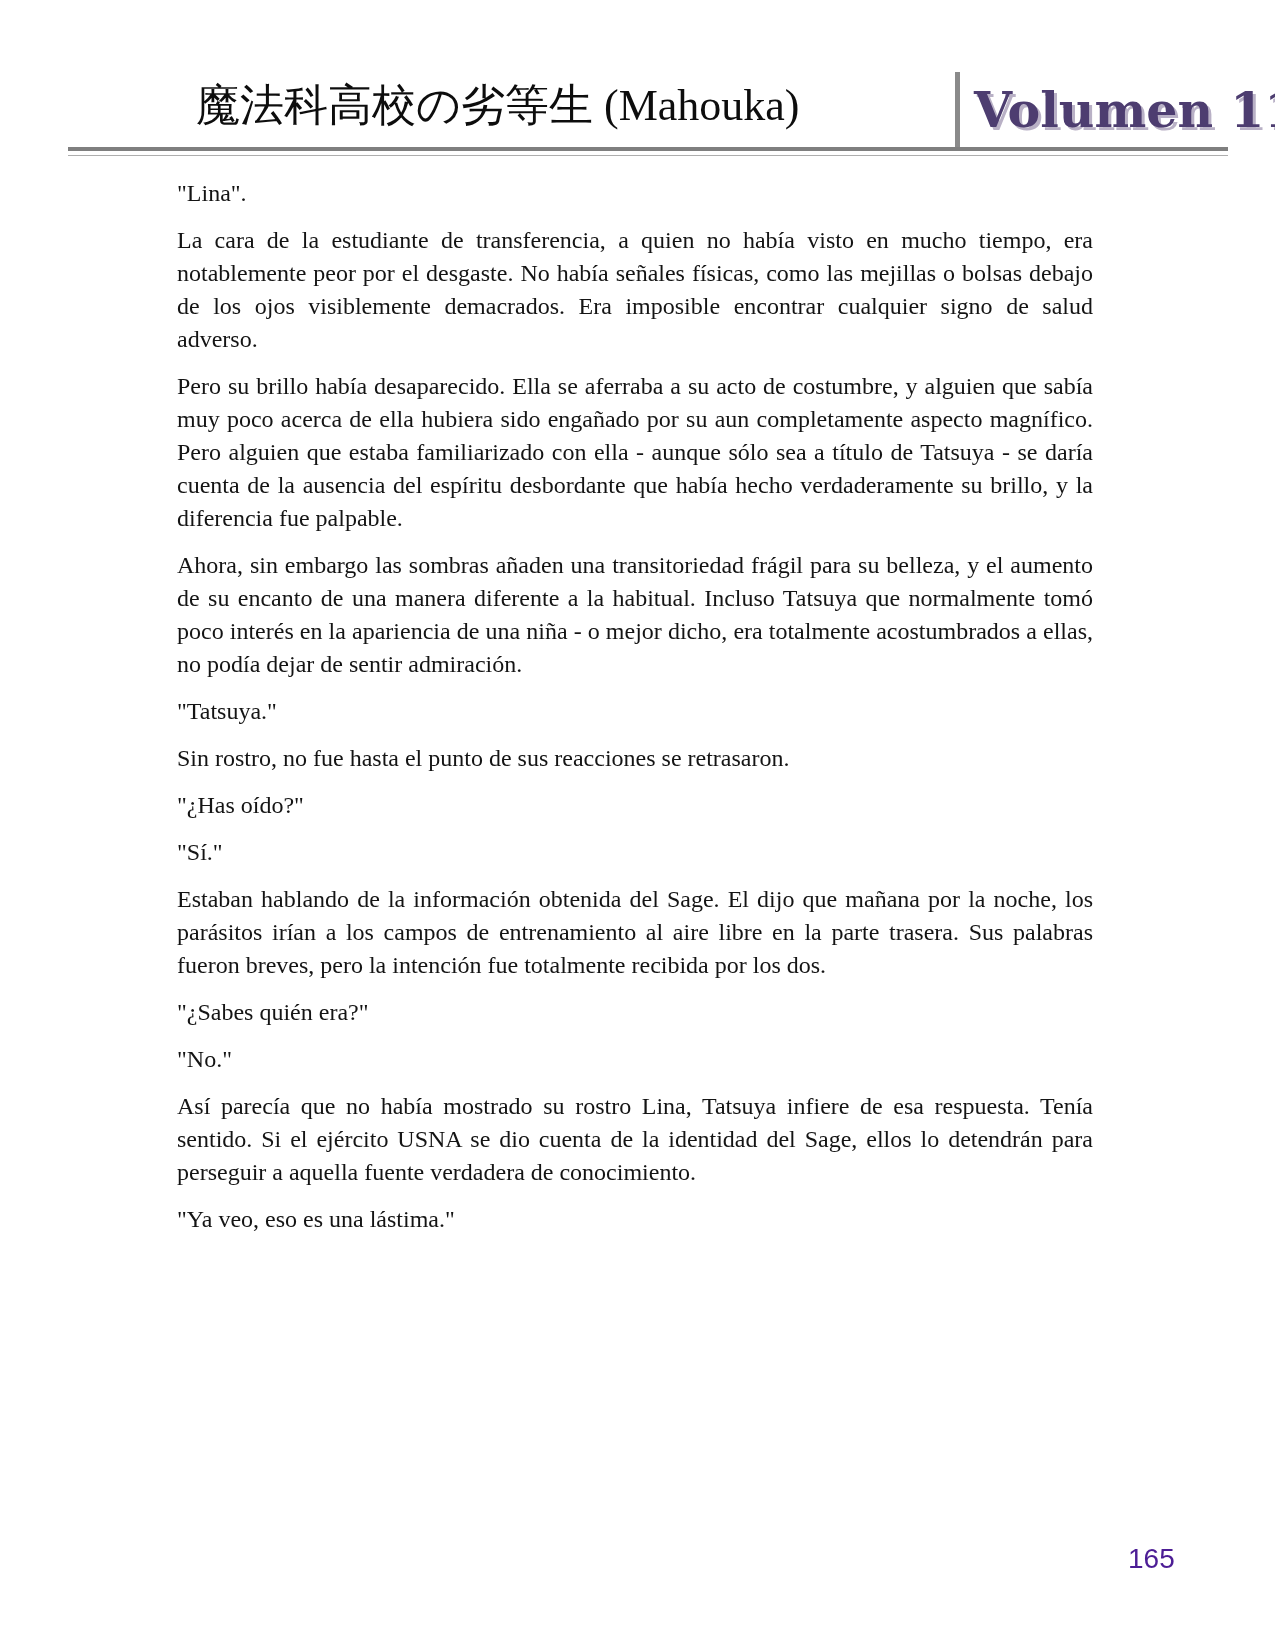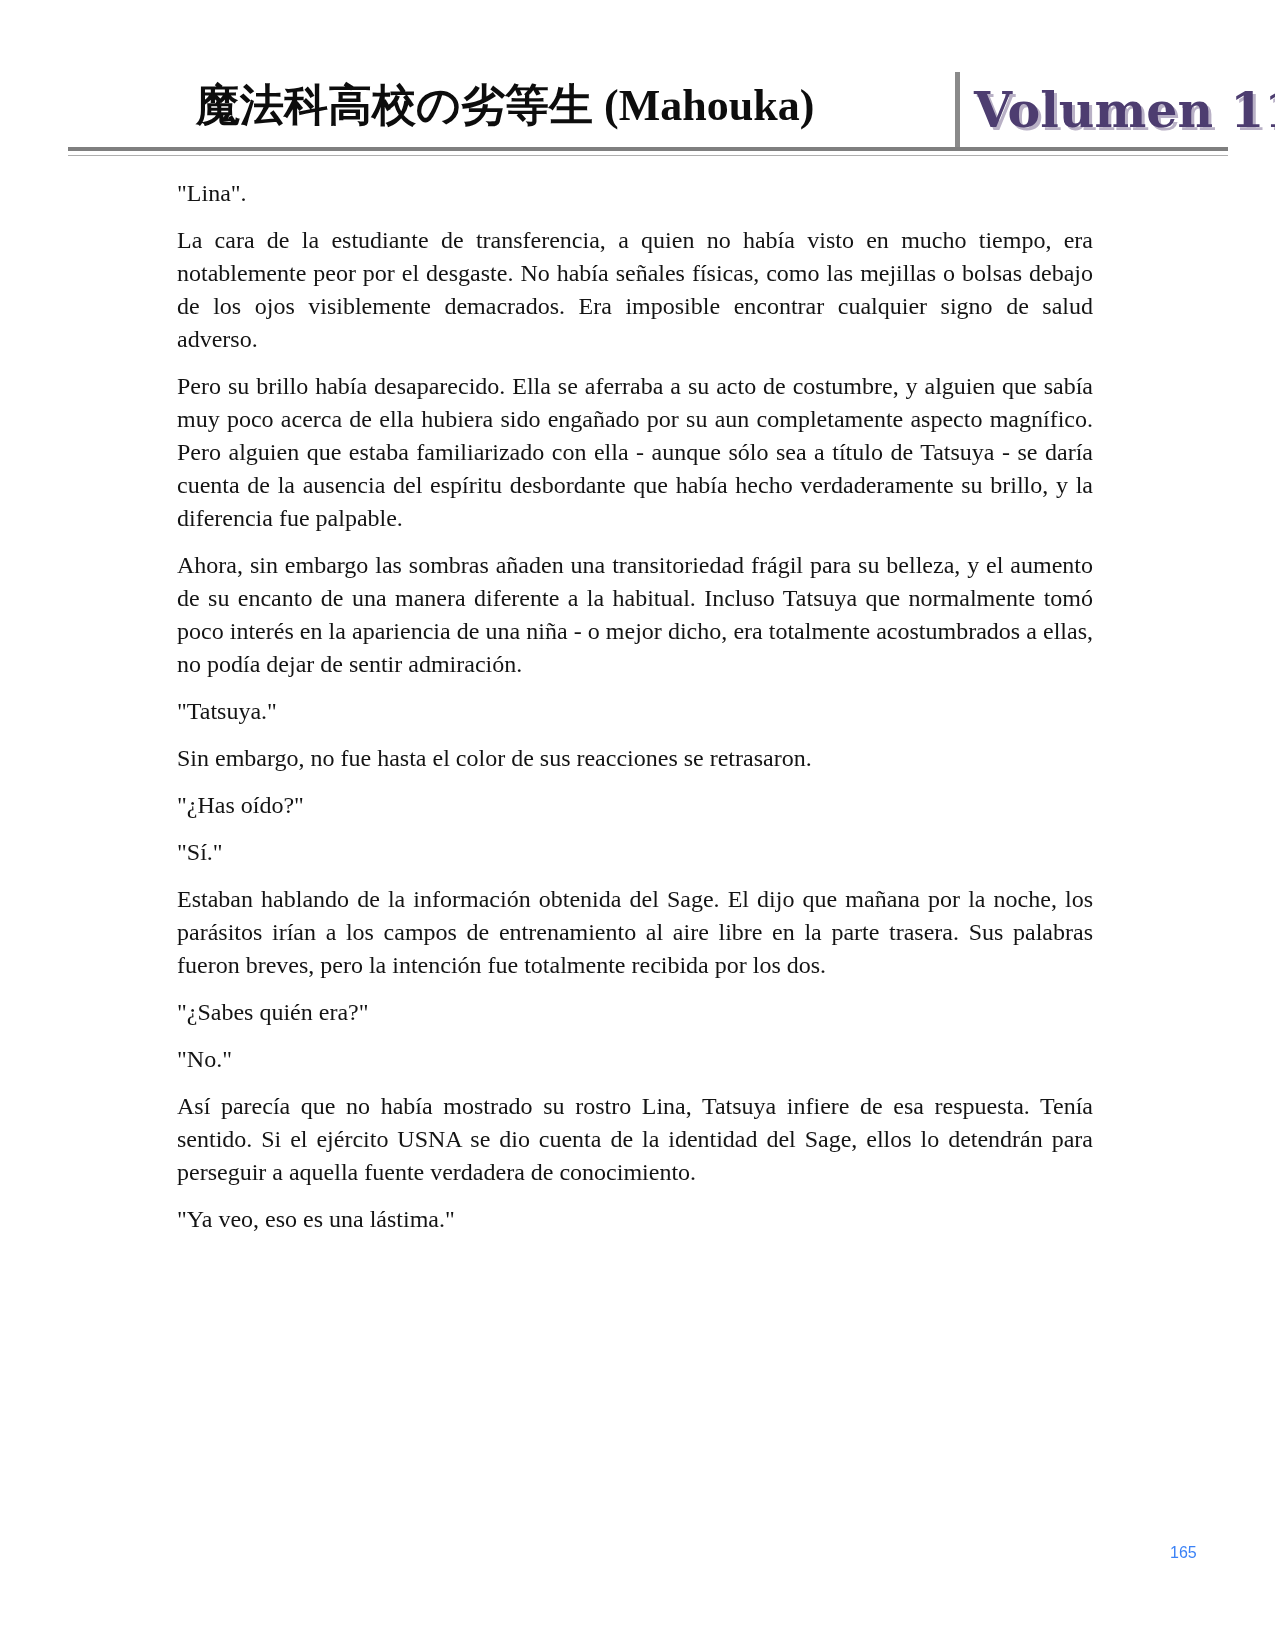--- a/index.html
+++ b/index.html
@@ -12,21 +12,21 @@
   }
   .page { position: absolute; inset: 0; }
 
   
   .doc-title {
     position: absolute;
     left: 196px; top: 84px;
     margin: 0;
     font-size: 44px;
     line-height: 1;
-    font-weight: 700;
+    font-weight: 400;
     color: #0d0d0d;
     font-family: "Liberation Serif", "DejaVu Serif", serif;
     white-space: nowrap;
   }
   .vbar {
     position: absolute;
     left: 955px; top: 72px;
     width: 5px; height: 79px;
     background: #8a8a8a;
   }
@@ -62,25 +62,25 @@
     font-size: 24px;
     line-height: 33px;
     color: #141414;
     text-align: justify;
   }
   main.body-text p { margin: 0 0 14px 0; }
 
   
   .pagenum {
     position: absolute;
-    left: 1170px; top: 1544px;
+    left: 1128px; top: 1544px;
     font-family: "Liberation Sans", "DejaVu Sans", sans-serif;
-    font-size: 16px;
+    font-size: 28px;
     line-height: 1.1;
-    color: #3b82f6;
+    color: #4c1d95;
   }
 </style>
 </head>
 <body>
 
 <div class="page">
 
   <header>
     <h1 class="doc-title">魔法科高校の劣等生 (Mahouka)</h1>
     <div class="vbar"></div>
@@ -88,21 +88,21 @@
     <div class="rule-thick"></div>
     <div class="rule-thin"></div>
   </header>
 
   <main class="body-text">
     <p>"Lina".</p>
     <p>La cara de la estudiante de transferencia, a quien no había visto en mucho tiempo, era notablemente peor por el desgaste. No había señales físicas, como las mejillas o bolsas debajo de los ojos visiblemente demacrados. Era imposible encontrar cualquier signo de salud adverso.</p>
     <p>Pero su brillo había desaparecido. Ella se aferraba a su acto de costumbre, y alguien que sabía muy poco acerca de ella hubiera sido engañado por su aun completamente aspecto magnífico. Pero alguien que estaba familiarizado con ella - aunque sólo sea a título de Tatsuya - se daría cuenta de la ausencia del espíritu desbordante que había hecho verdaderamente su brillo, y la diferencia fue palpable.</p>
     <p>Ahora, sin embargo las sombras añaden una transitoriedad frágil para su belleza, y el aumento de su encanto de una manera diferente a la habitual. Incluso Tatsuya que normalmente tomó poco interés en la apariencia de una niña - o mejor dicho, era totalmente acostumbrados a ellas, no podía dejar de sentir admiración.</p>
     <p>"Tatsuya."</p>
-    <p>Sin embargo, no fue hasta el color de sus reacciones se retrasaron.</p>
+    <p>Sin rostro, no fue hasta el punto de sus reacciones se retrasaron.</p>
     <p>"¿Has oído?"</p>
     <p>"Sí."</p>
     <p>Estaban hablando de la información obtenida del Sage. El dijo que mañana por la noche, los parásitos irían a los campos de entrenamiento al aire libre en la parte trasera. Sus palabras fueron breves, pero la intención fue totalmente recibida por los dos.</p>
     <p>"¿Sabes quién era?"</p>
     <p>"No."</p>
     <p>Así parecía que no había mostrado su rostro Lina, Tatsuya infiere de esa respuesta. Tenía sentido. Si el ejército USNA se dio cuenta de la identidad del Sage, ellos lo detendrán para perseguir a aquella fuente verdadera de conocimiento.</p>
     <p>"Ya veo, eso es una lástima."</p>
   </main>
 
   <footer>

